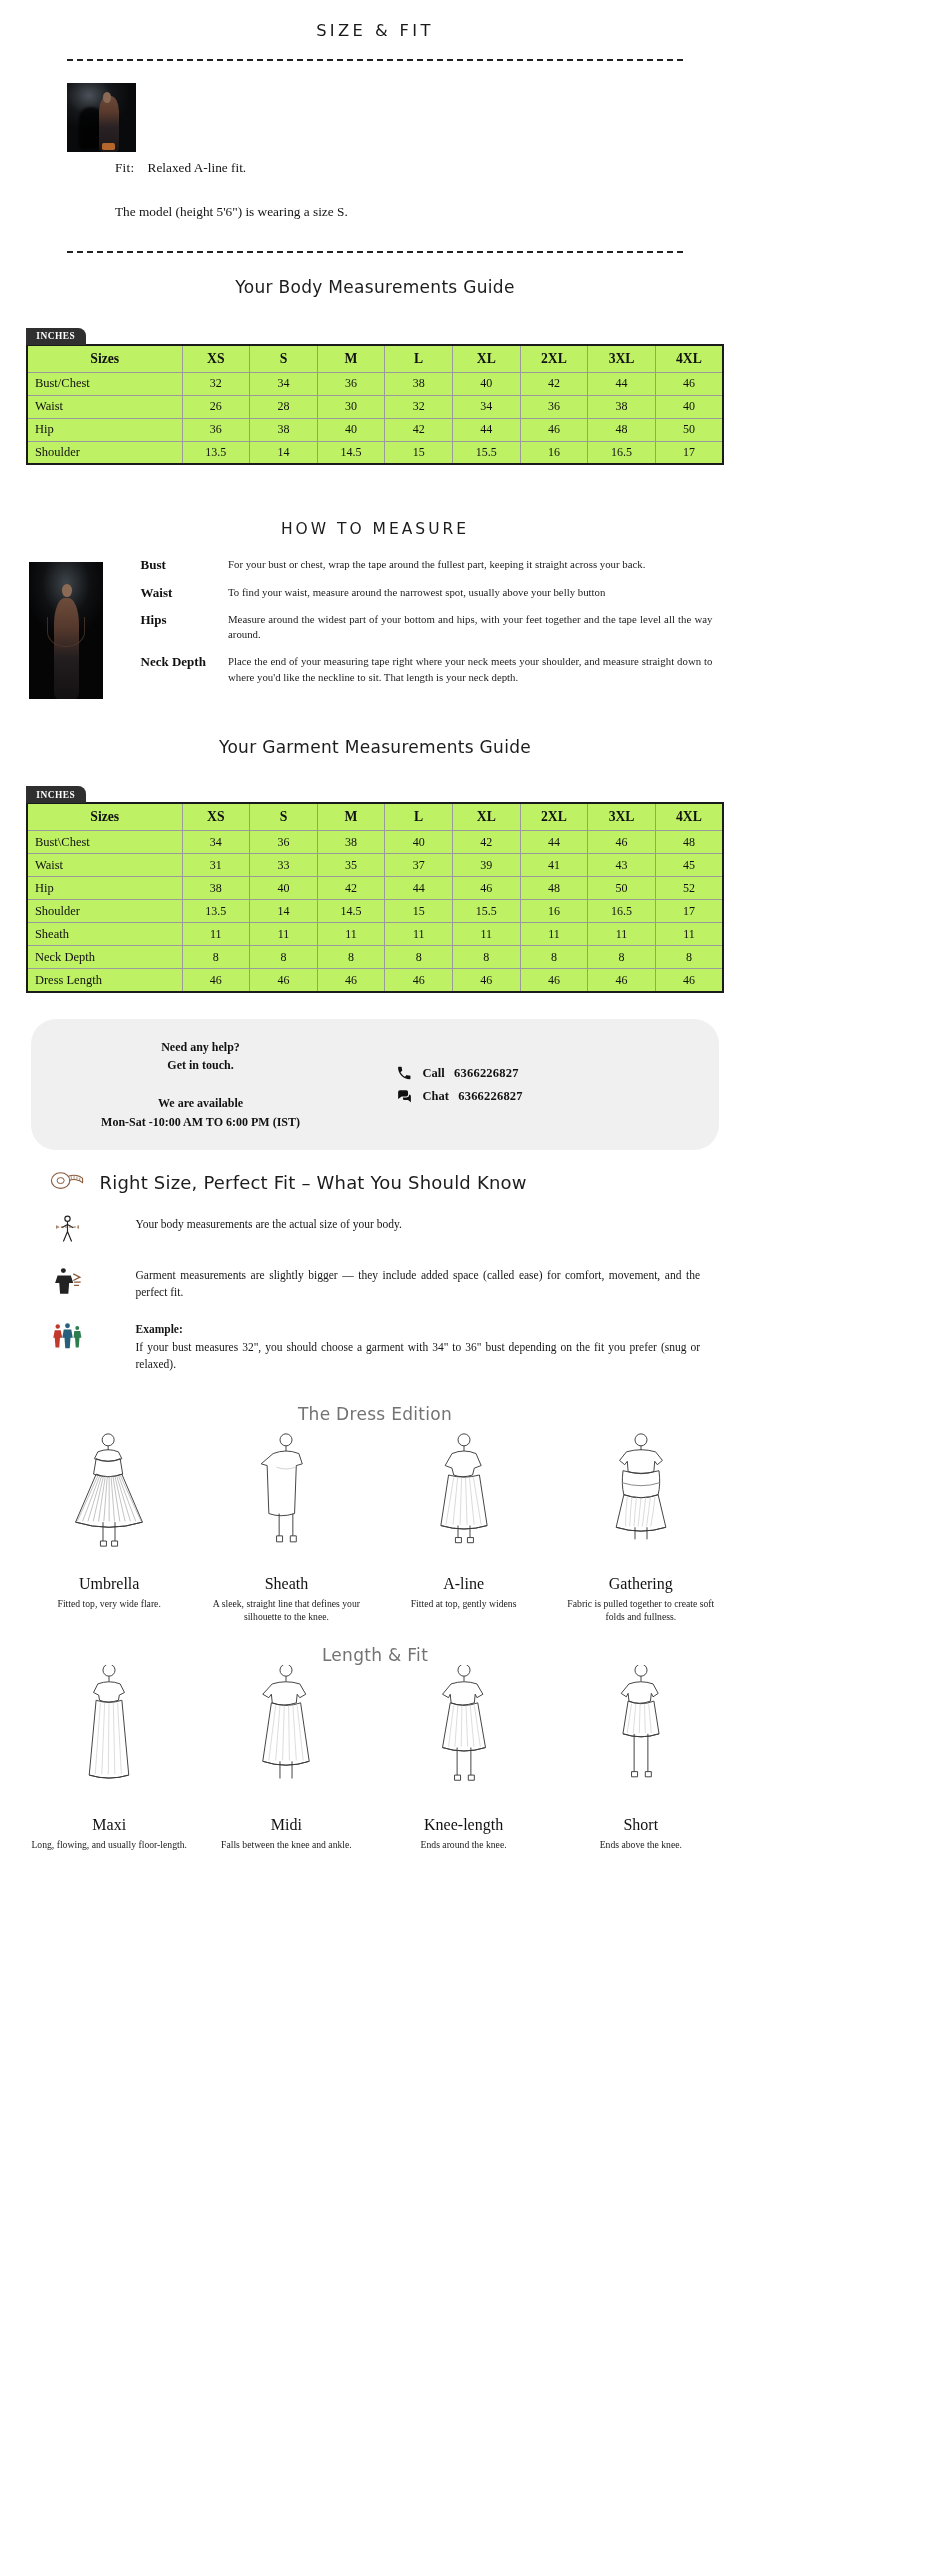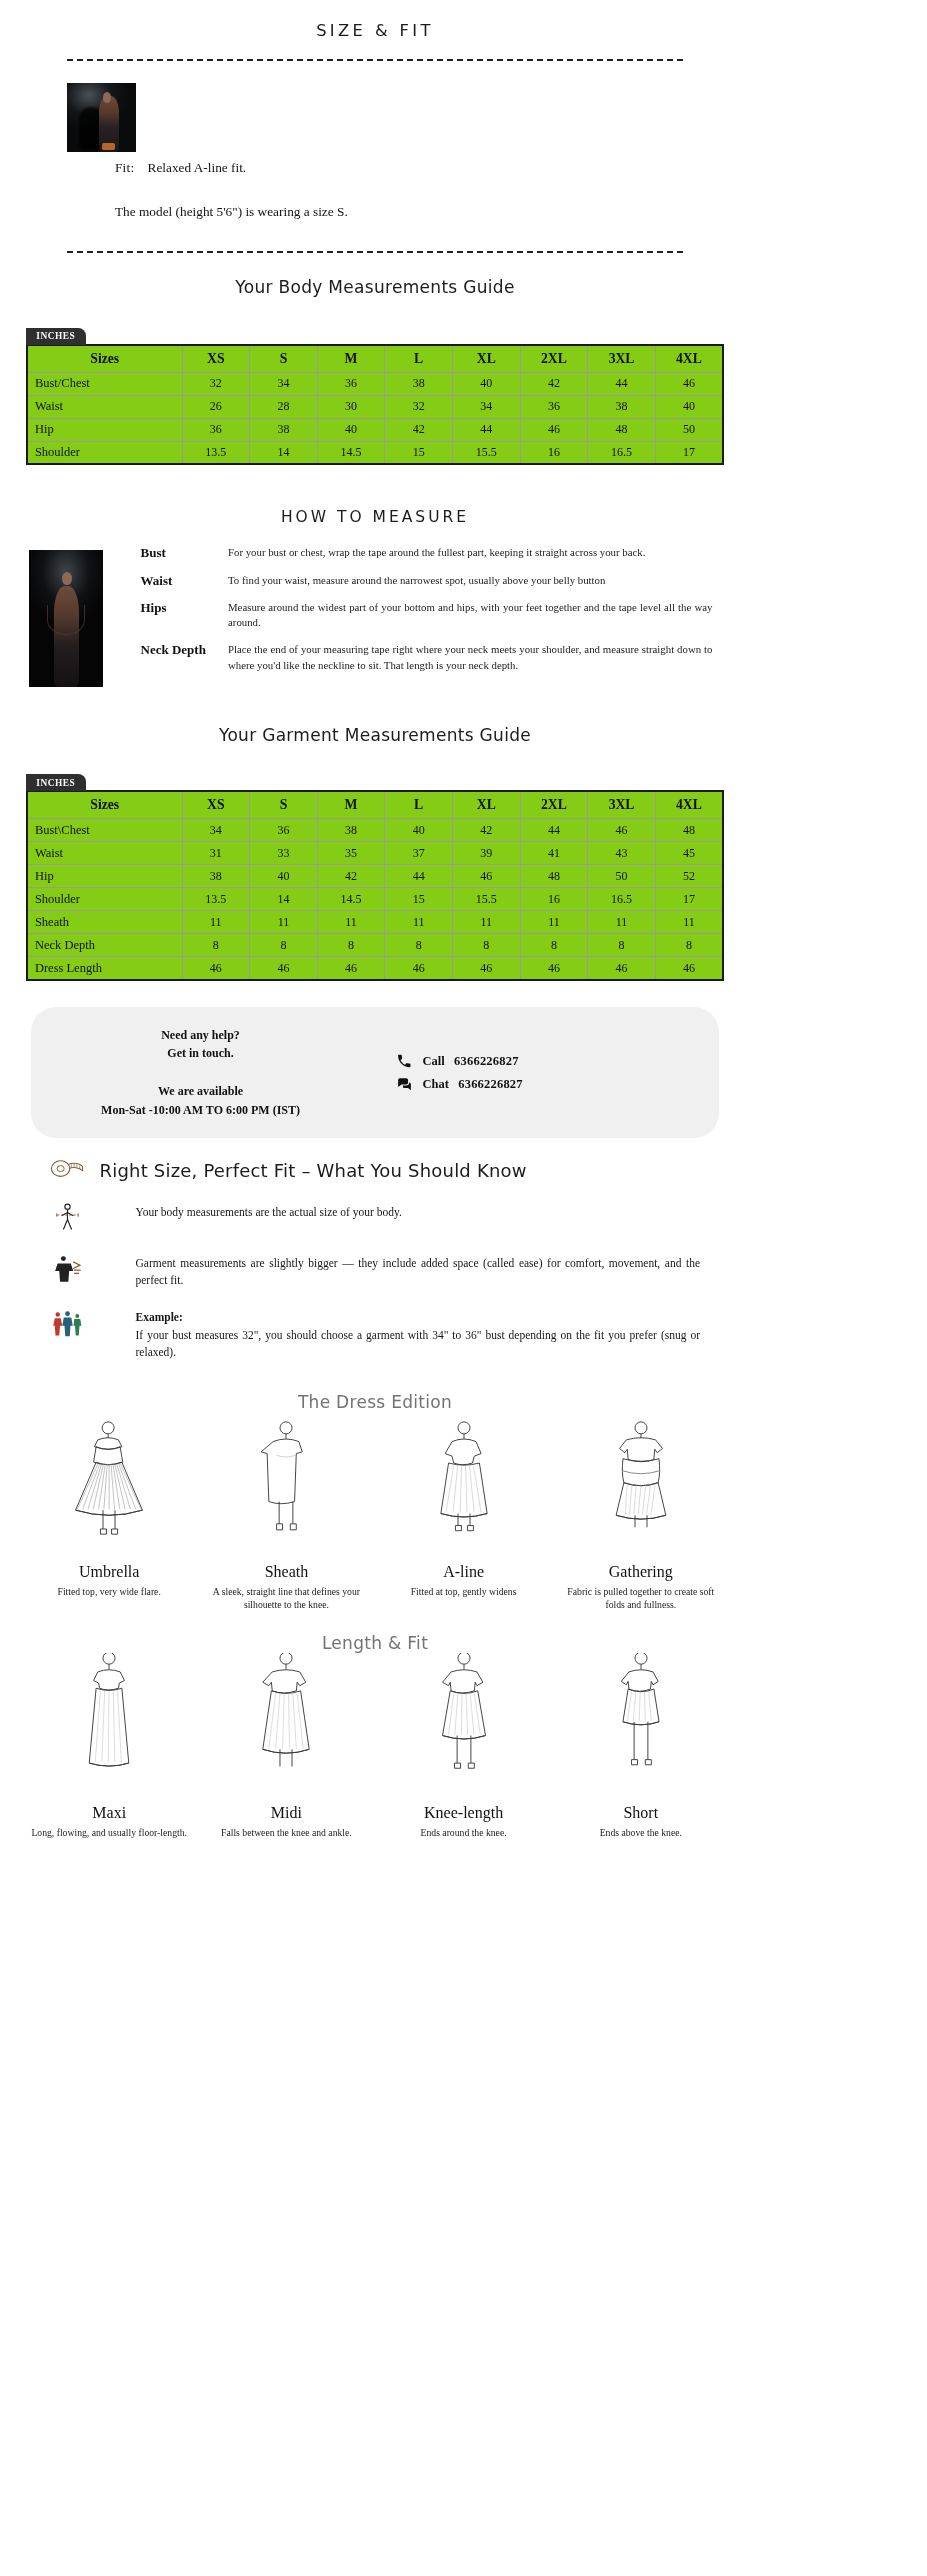--- a/index.html
+++ b/index.html
@@ -108,21 +108,21 @@
     border-radius: 0 7.7px 0 0;
     position: relative;
     top: 0.9px;
     margin-left: 0px;
   }
   table.size-table {
     width: 100%;
     border-collapse: collapse;
     border: 2.1px solid #1a1a1a;
     table-layout: fixed;
-    background: #84cc16;
+    background: #bef264;
   }
   table.size-table th,
   table.size-table td {
     border: 0.9px solid #9a9a9a;
     font-size: 12px;
     height: 23px;
     text-align: center;
     color: #111;
   }
   table.size-table thead th {
@@ -404,21 +404,21 @@
             <td>15</td>
             <td>15.5</td>
             <td>16</td>
             <td>16.5</td>
             <td>17</td>
           </tr>
         </tbody>
     </table>
   </div>
 
-  <div class="section-title spaced" style="padding-top:43px">HOW TO MEASURE</div>
+  <div class="section-title spaced" style="padding-top:55px">HOW TO MEASURE</div>
 
   <div class="measure-block" style="padding-top:19px">
     <div class="measure-photo">
       <div class="dress"></div>
       <div class="arms"></div>
       <div class="head2"></div>
     </div>
     <div class="measure-rows" id="measure-rows">
         <div class="measure-row">
           <div class="measure-term">Bust</div>

